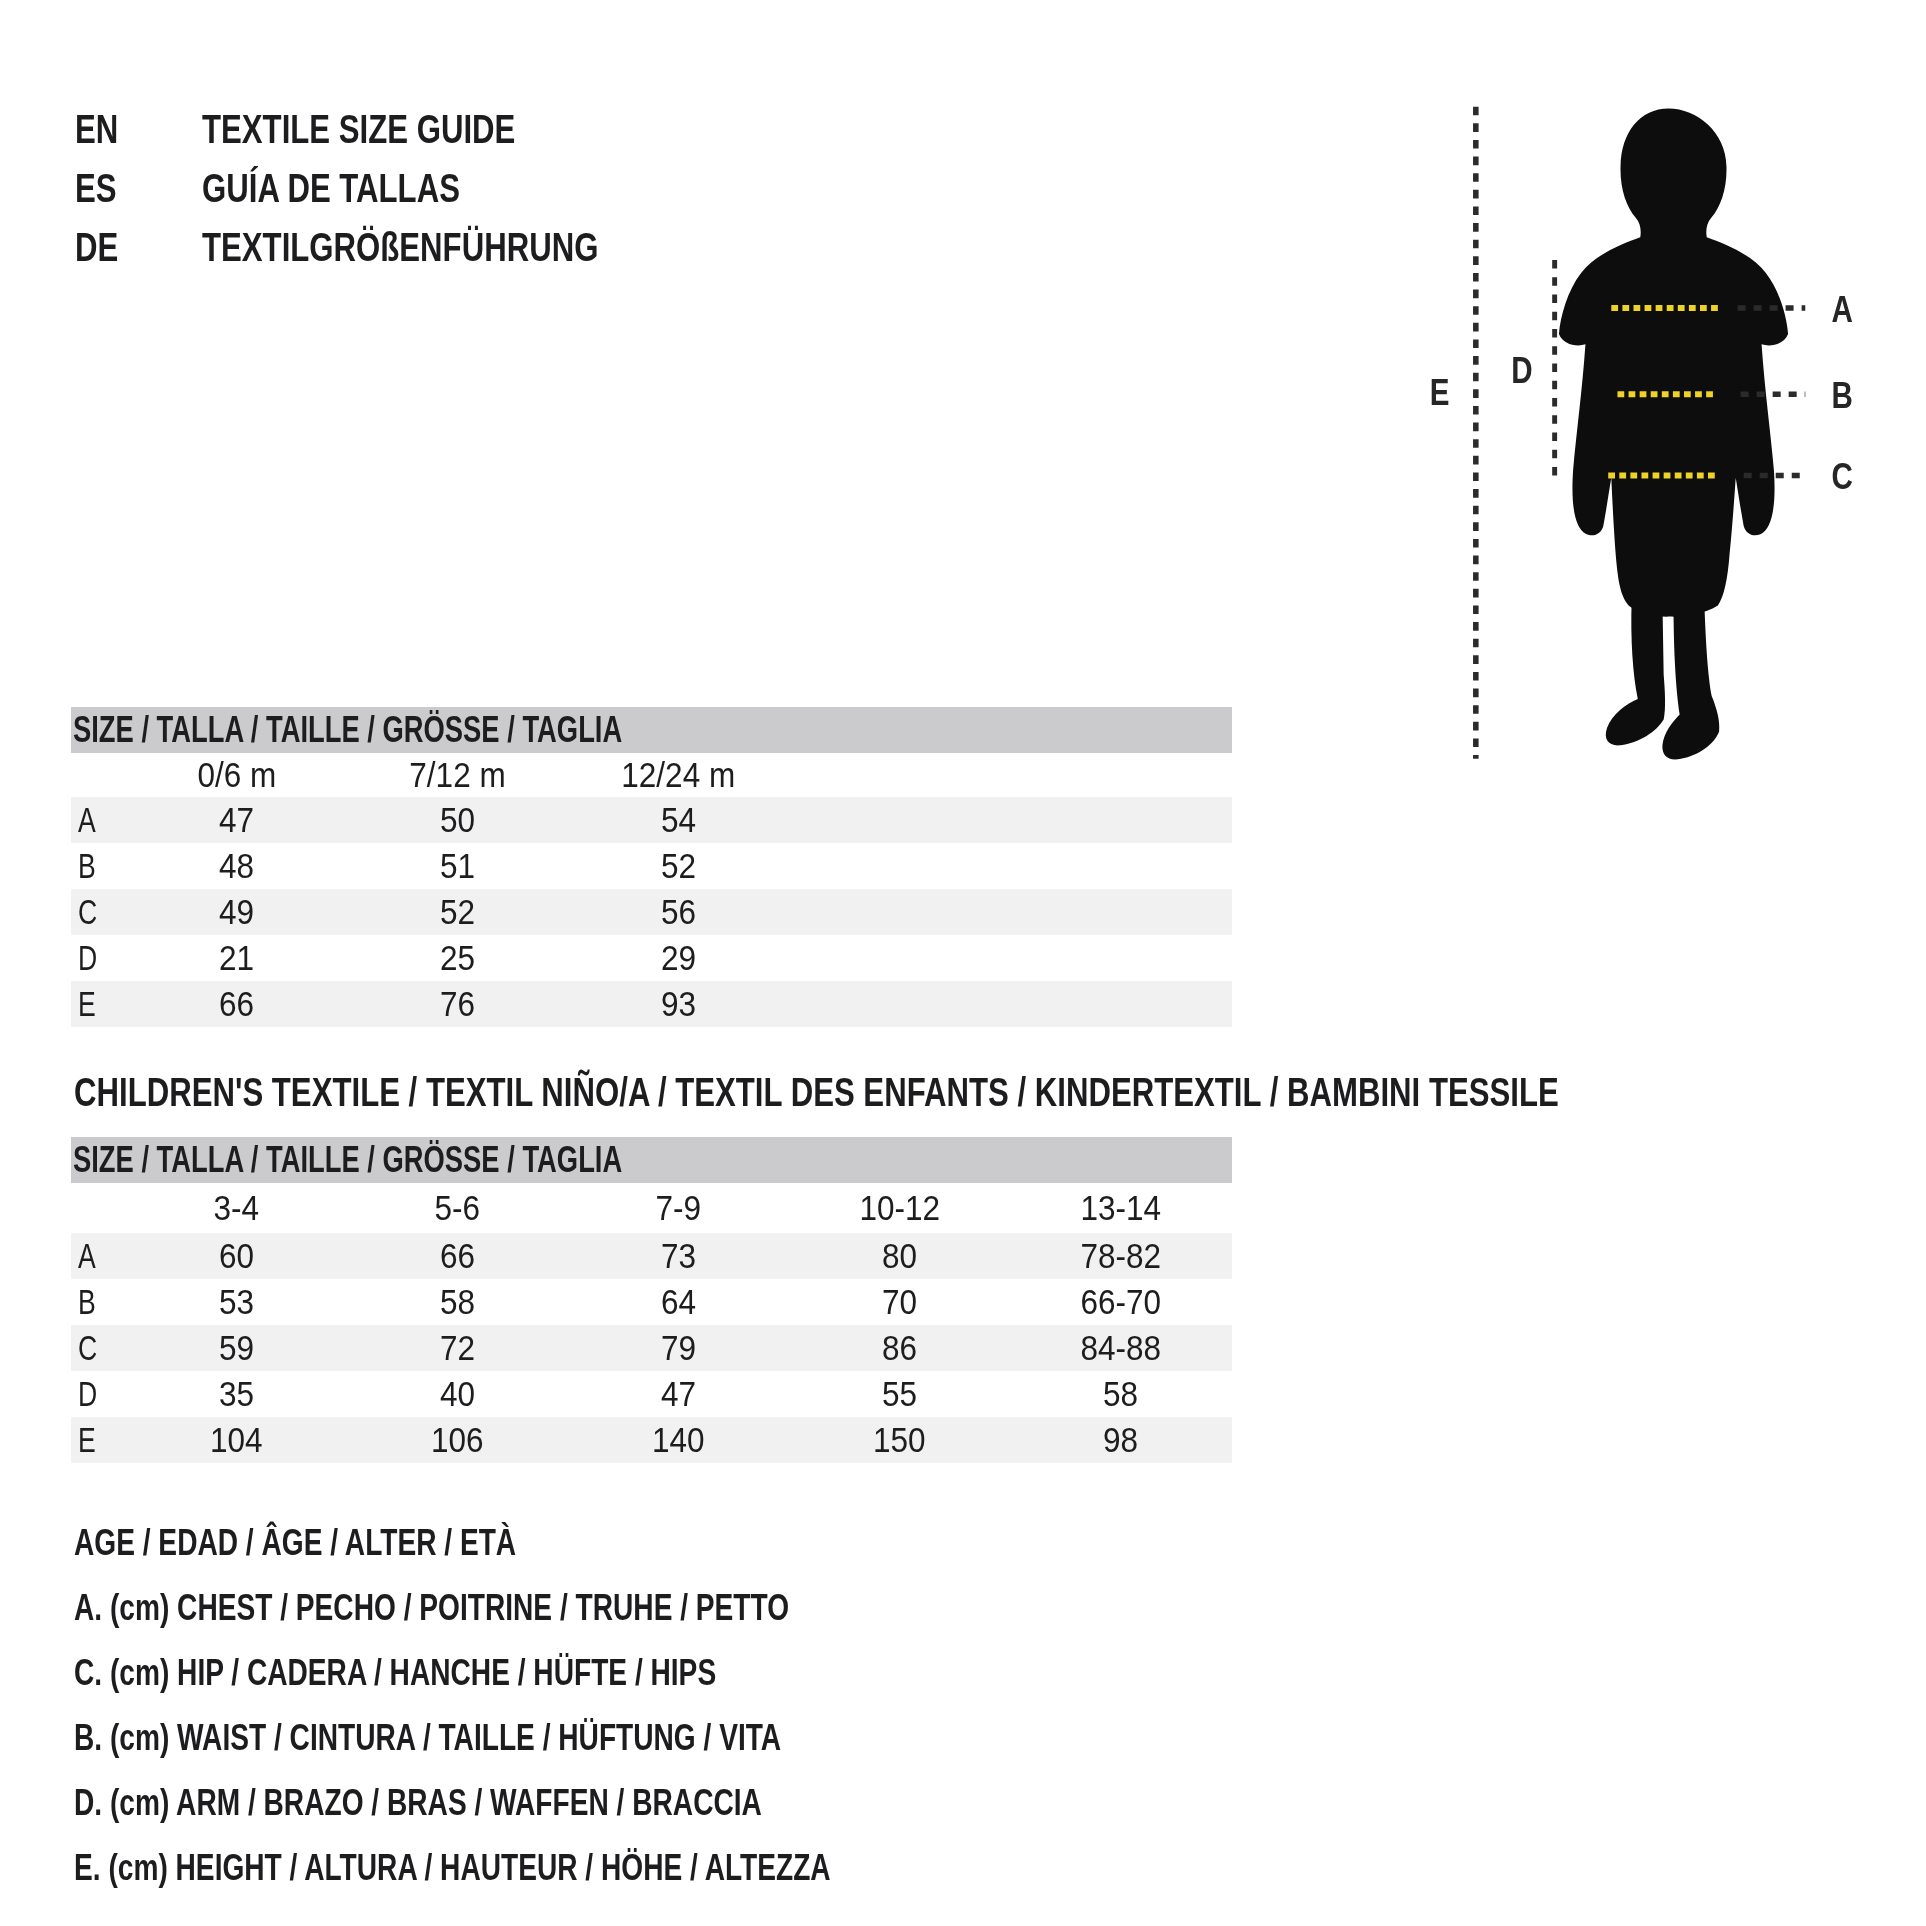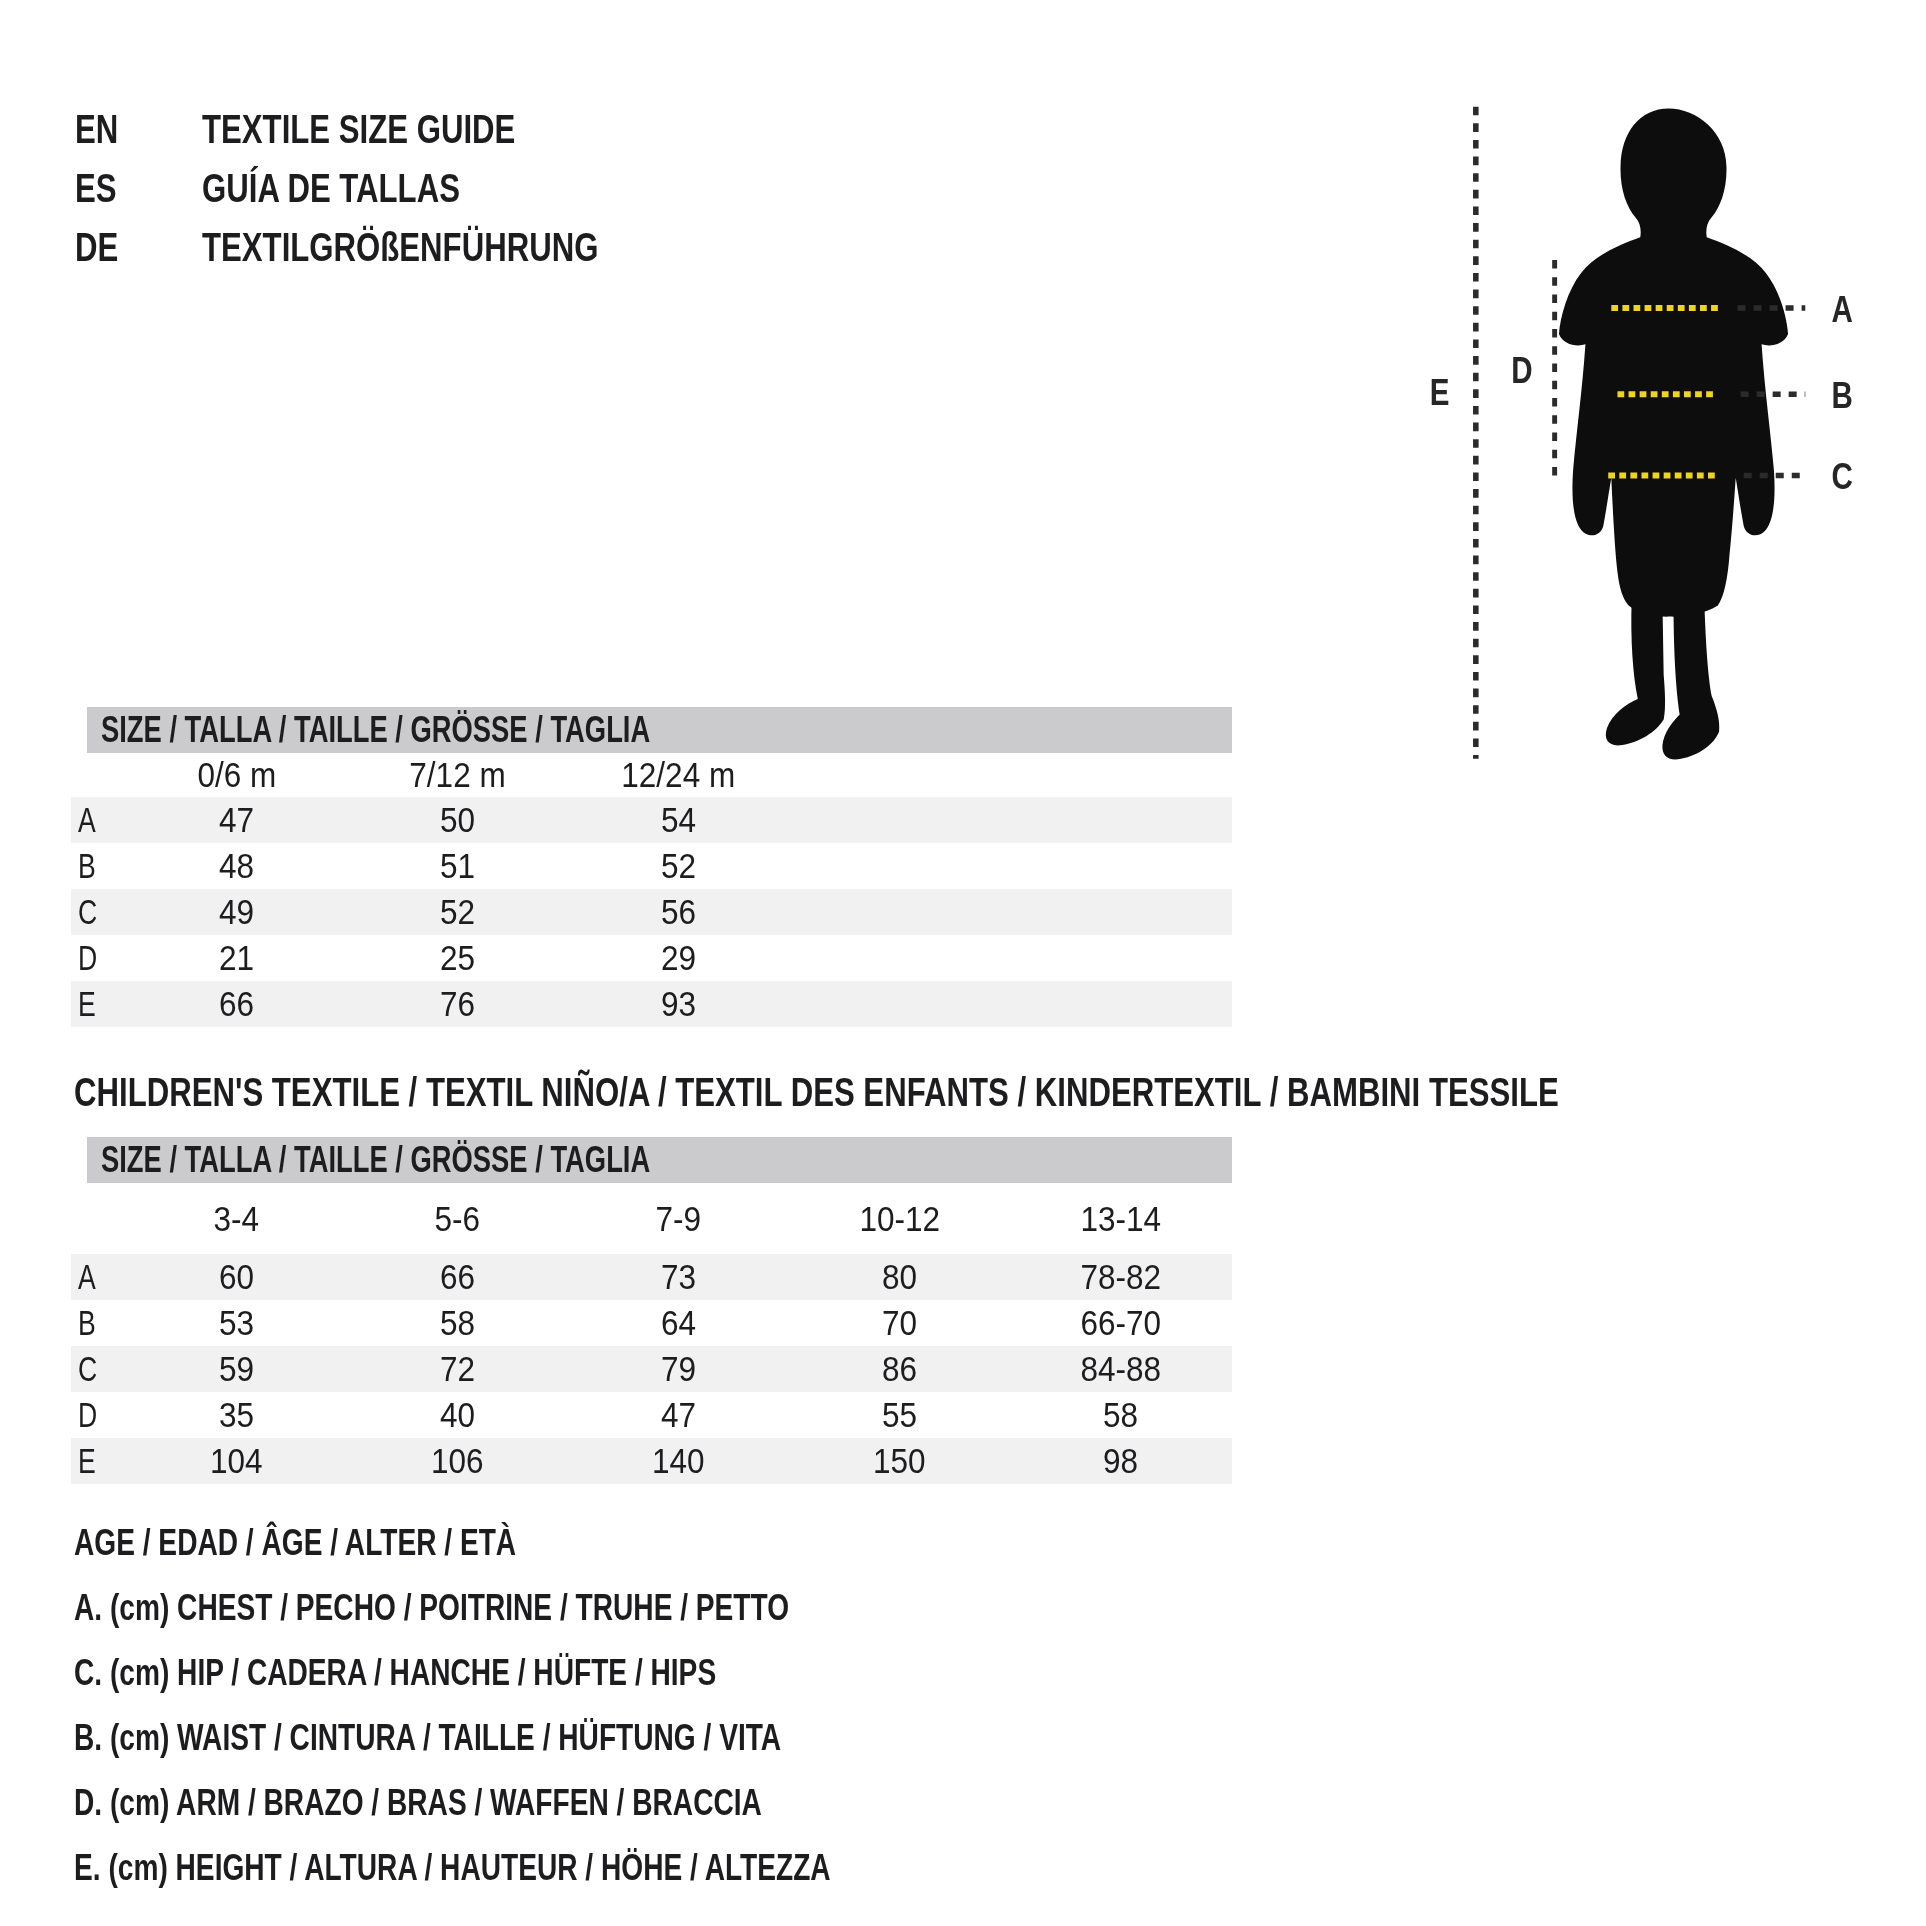--- a/index.html
+++ b/index.html
@@ -19,24 +19,24 @@
   .sec-title{position:absolute;left:74px;height:44px;display:flex;align-items:center;
              font-size:41px;font-weight:700;}
   #babies-title{top:641px;}
   #children-title{top:1070px;}
 
   
   .sizetable{position:absolute;left:71px;width:1161px;}
   #babies-table{top:707px;}
   #children-table{top:1137px;}
   .size-bar{height:46px;background:#cbcbcd;display:flex;align-items:center;
-            padding-left:14px;box-sizing:border-box;font-size:36px;font-weight:700;margin-left:16px;}
+            padding-left:2px;box-sizing:border-box;font-size:36px;font-weight:700;}
   .cols{display:grid;grid-template-columns:55px repeat(5,221px);align-items:center;font-size:35px;text-decoration:underline;}
   #babies-table .cols{height:44px;}
-  #children-table .cols{height:71px;}
+  #children-table .cols{height:50px;}
   .colh{text-align:center;}
   .trow{display:grid;grid-template-columns:55px repeat(5,221px);height:46px;align-items:center;
         font-size:35px;}
   .trow.alt{background:#f1f1f2;}
   .rl{padding-left:7.4px;}
   .cell{text-align:center;}
 
   
   .legend{position:absolute;left:74px;top:1510px;font-size:37px;font-weight:700;}
   .legend > div{height:65px;display:flex;align-items:center;}

